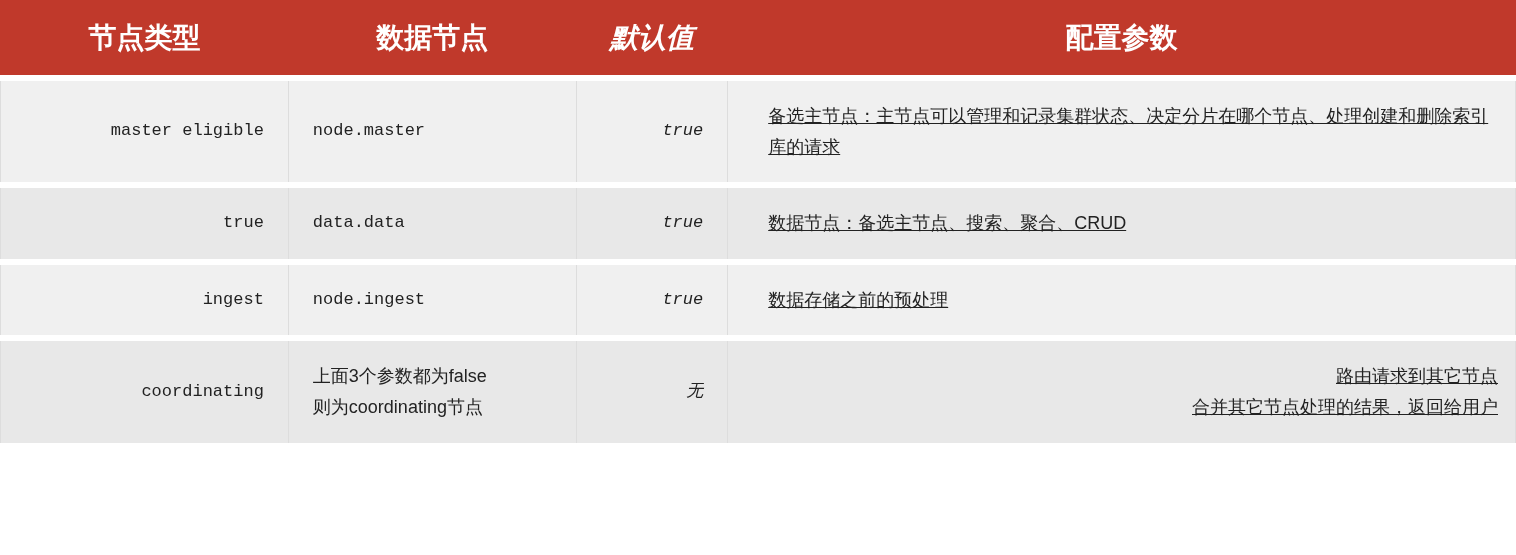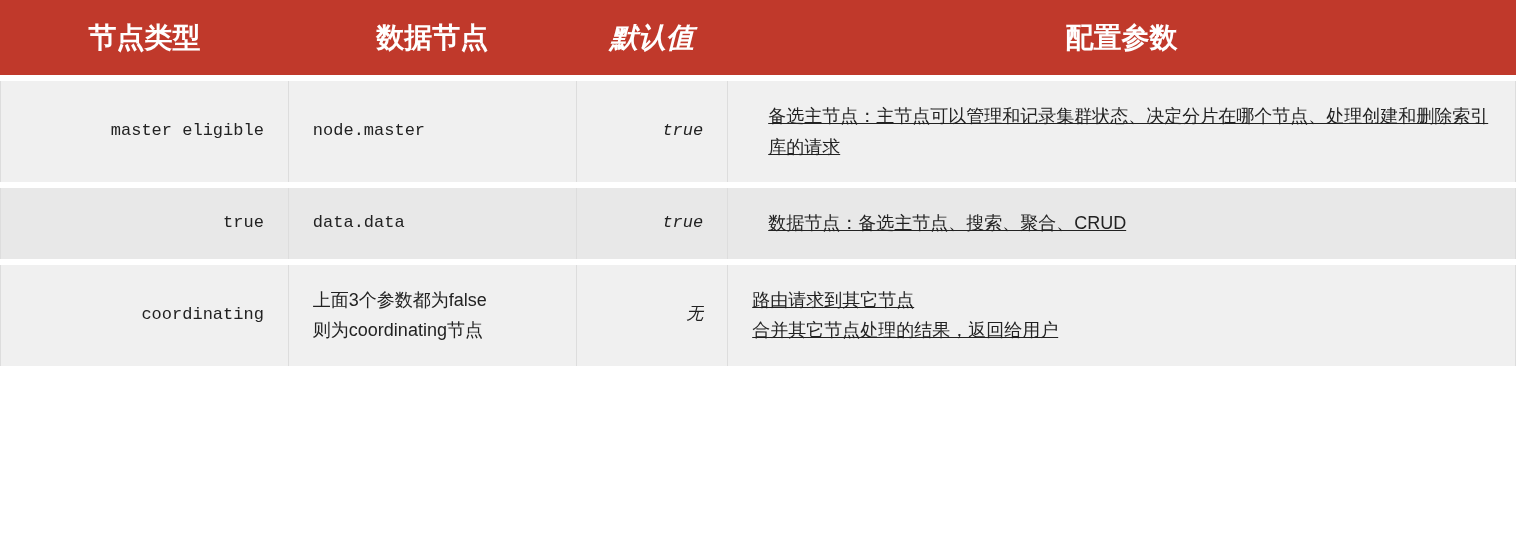--- a/index.html
+++ b/index.html
@@ -106,20 +106,26 @@
           <td class="col-default mono">true</td>
           <td class="col-desc desc">备选主节点：主节点可以管理和记录集群状态、决定分片在哪个节点、处理创建和删除索引库的请求</td>
         </tr>
         <tr>
           <td class="col-type mono">true</td>
           <td class="col-param config-desc mono">data.data</td>
           <td class="col-default mono">true</td>
           <td class="col-desc desc">数据节点：备选主节点、搜索、聚合、CRUD</td>
         </tr>
         <tr>
+          <td class="col-type mono">ingest</td>
+          <td class="col-param config-desc mono">node.ingest</td>
+          <td class="col-default mono">true</td>
+          <td class="col-desc desc">数据存储之前的预处理</td>
+        </tr>
+        <tr>
           <td class="col-type mono">coordinating</td>
           <td class="col-param config-desc"><span>上面3个参数都为false</span><br><span>则为coordinating节点</span></td>
           <td class="col-default mono">无</td>
-          <td class="col-desc desc" style="text-align: left; padding-left: 24px;"><span>路由请求到其它节点</span><br><span>合并其它节点处理的结果，返回给用户</span></td>
+          <td class="col-desc desc" style="text-align: right; padding-left: 24px;"><span>路由请求到其它节点</span><br><span>合并其它节点处理的结果，返回给用户</span></td>
         </tr>
       </tbody>
   </table>
 </div>
 
 </body></html>

